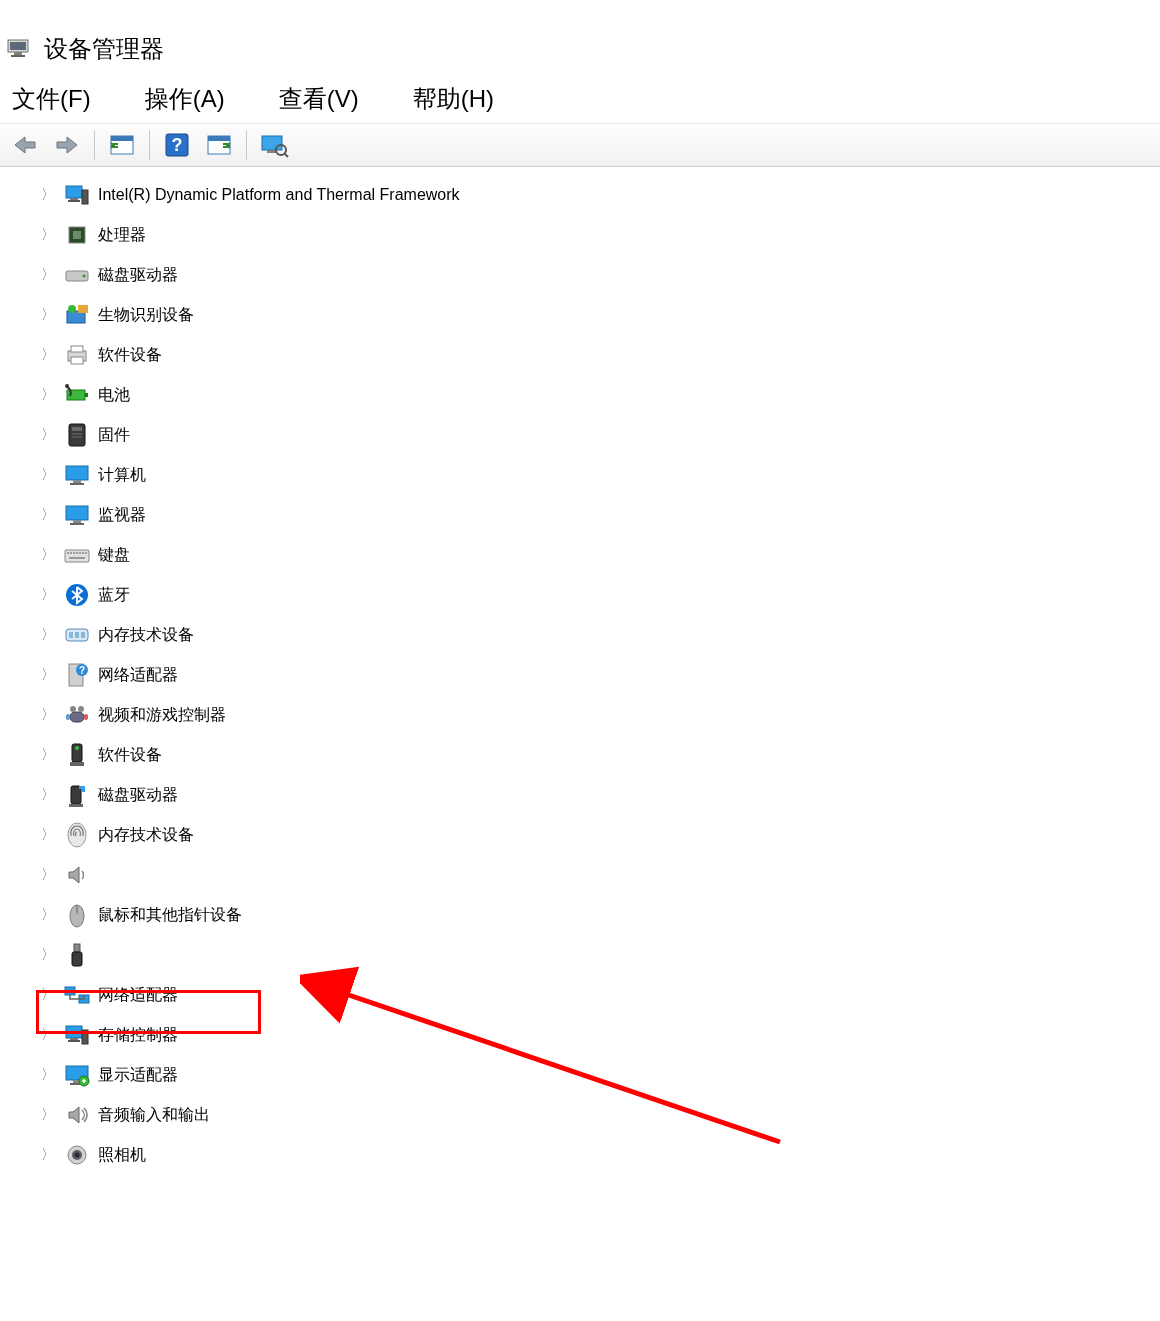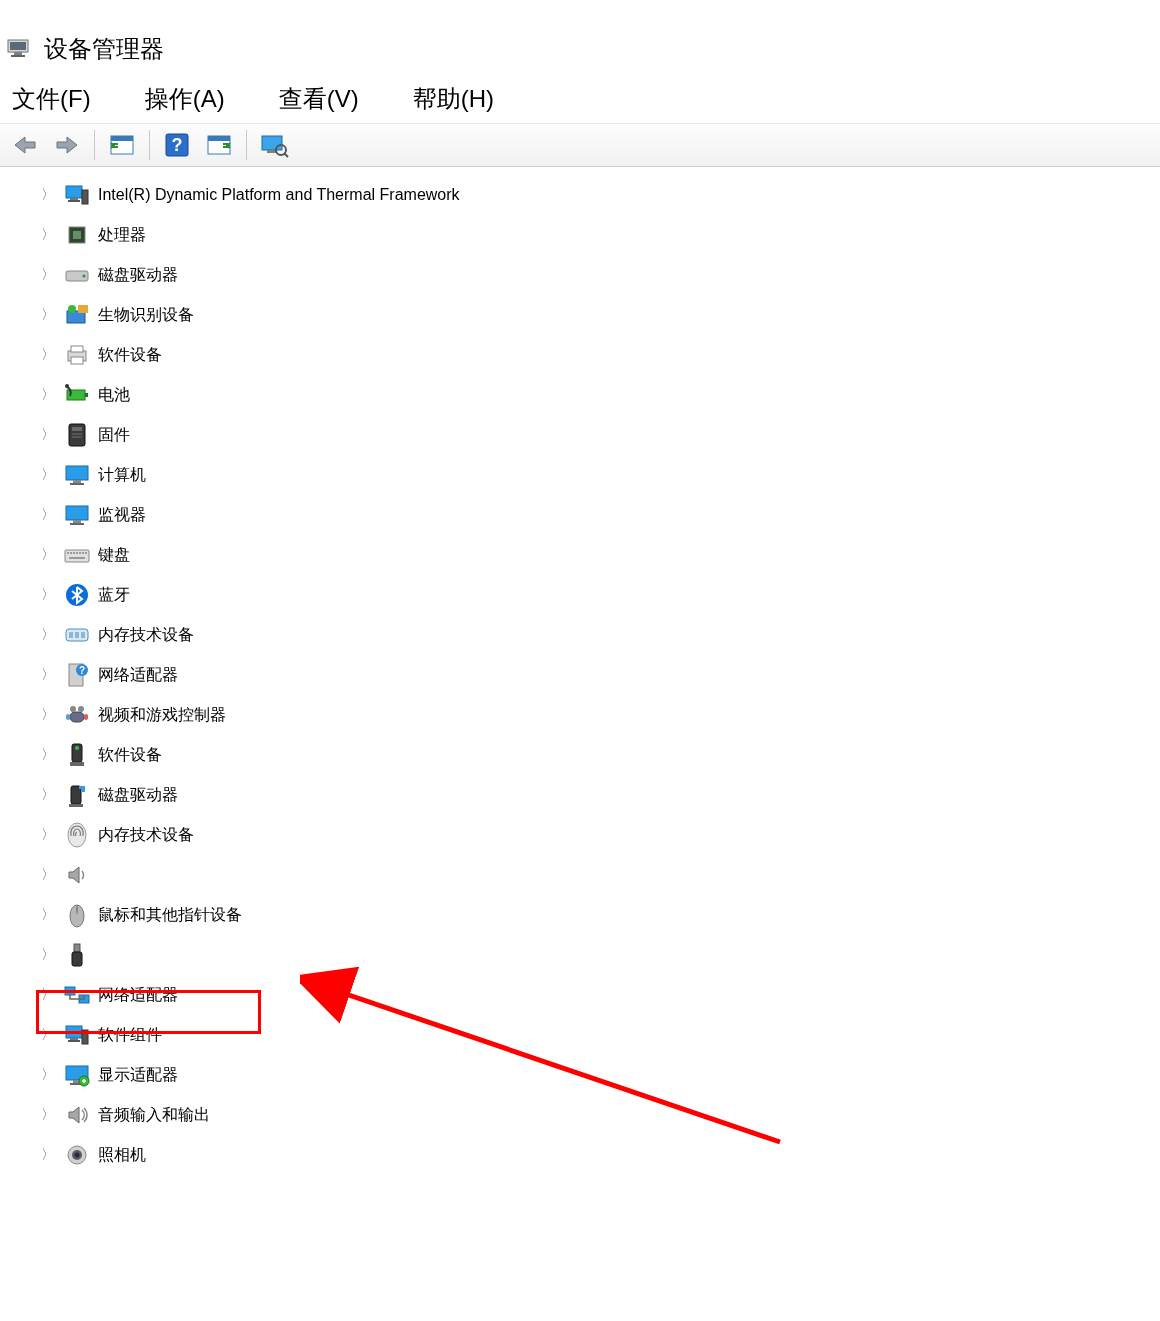--- a/index.html
+++ b/index.html
@@ -399,21 +399,21 @@
     <div class="tree-row">
       <span class="expander">〉</span>
       <span class="node-icon">
         <svg width="26" height="26" viewBox="0 0 26 26">
           <rect x="2" y="4" width="16" height="12" fill="#2a9de8" stroke="#1a6aa8"></rect>
           <rect x="6" y="16" width="8" height="2" fill="#777"></rect>
           <rect x="4" y="18" width="12" height="2" fill="#555"></rect>
           <rect x="18" y="8" width="6" height="14" fill="#555" stroke="#333"></rect>
         </svg>
       </span>
-      <span class="node-label">软件组件</span>
+      <span class="node-label">存储控制器</span>
     </div>
     <div class="tree-row">
       <span class="expander">〉</span>
       <span class="node-icon">
         <svg width="26" height="24" viewBox="0 0 26 24">
           <rect x="2" y="3" width="22" height="14" fill="#2a9de8" stroke="#1a6aa8"></rect>
           <rect x="9" y="17" width="8" height="3" fill="#888"></rect>
           <rect x="6" y="20" width="14" height="2" fill="#666"></rect>
           <circle cx="20" cy="18" r="5" fill="#3aba3a" stroke="#1a7a1a"></circle>
           <path d="M18 18 L22 18 M20 16 L20 20" stroke="#fff" stroke-width="1.5"></path>

